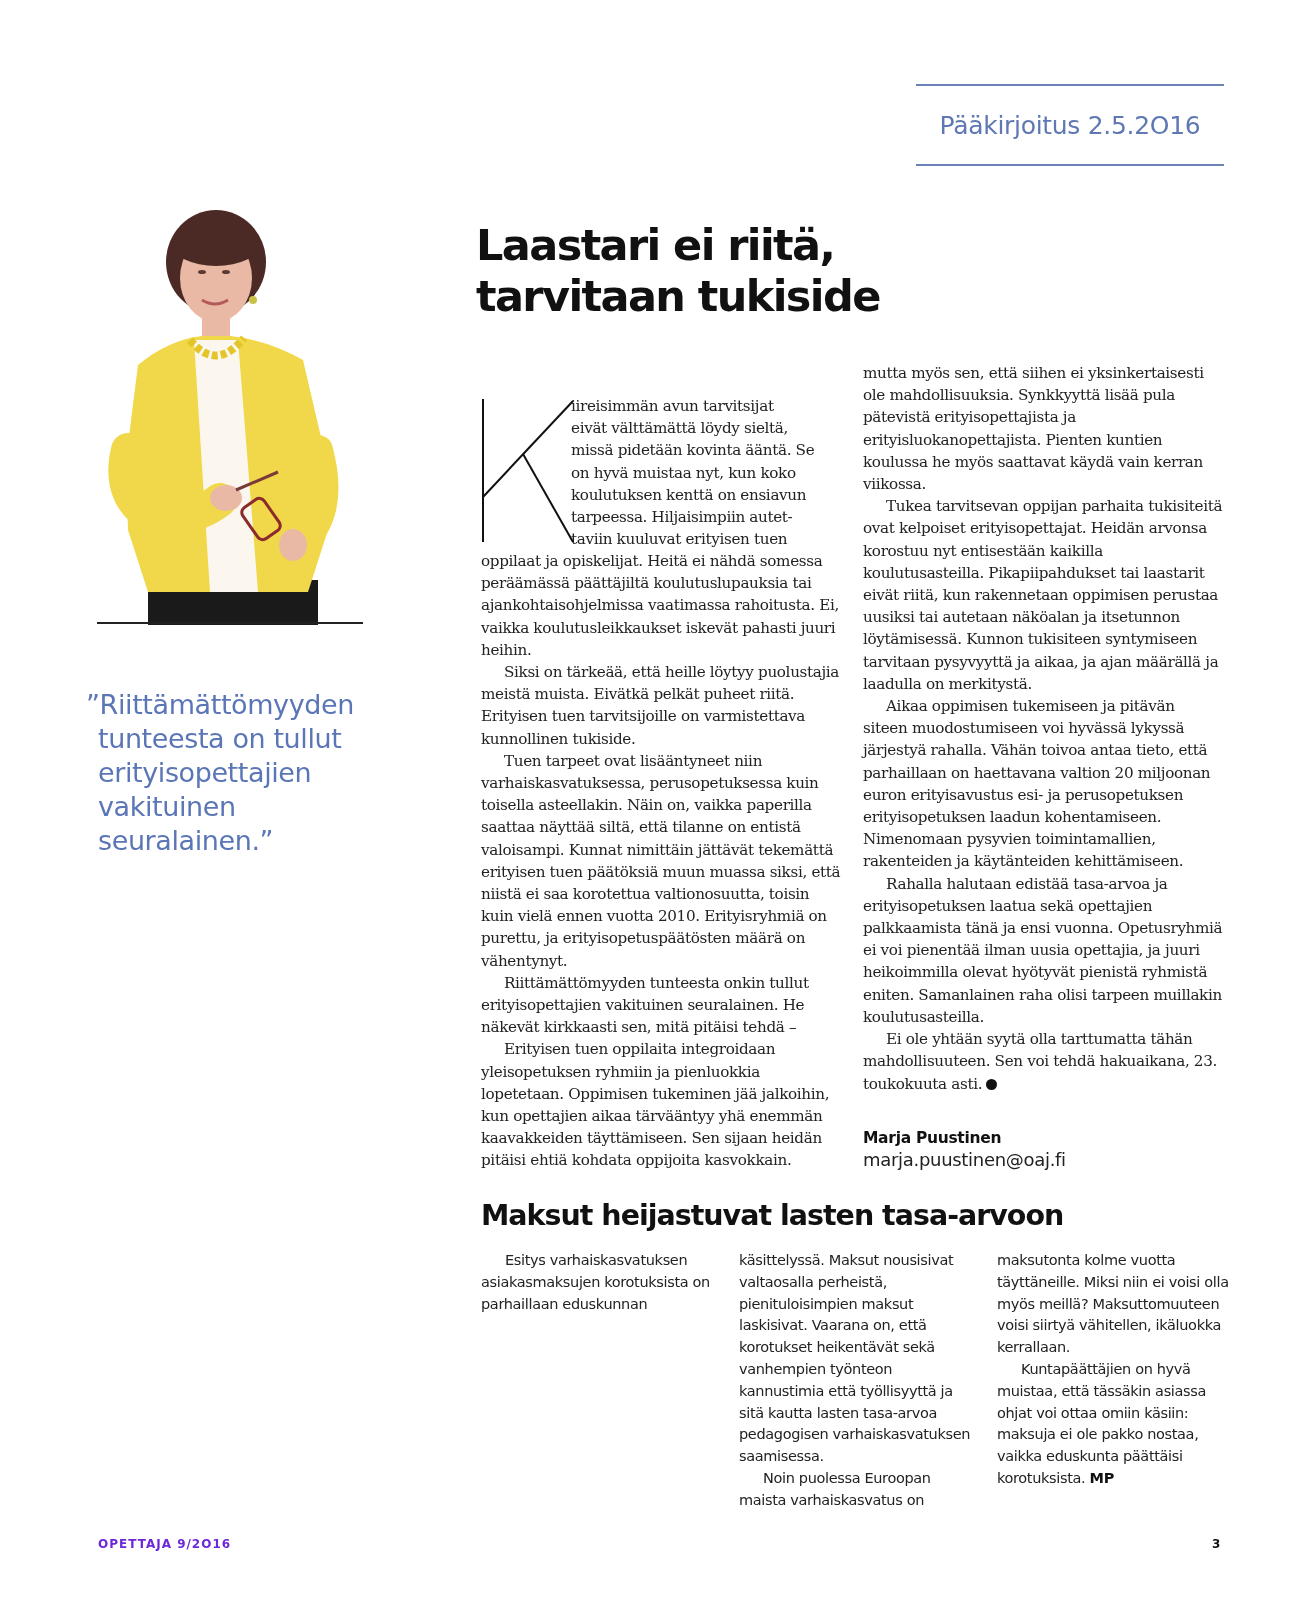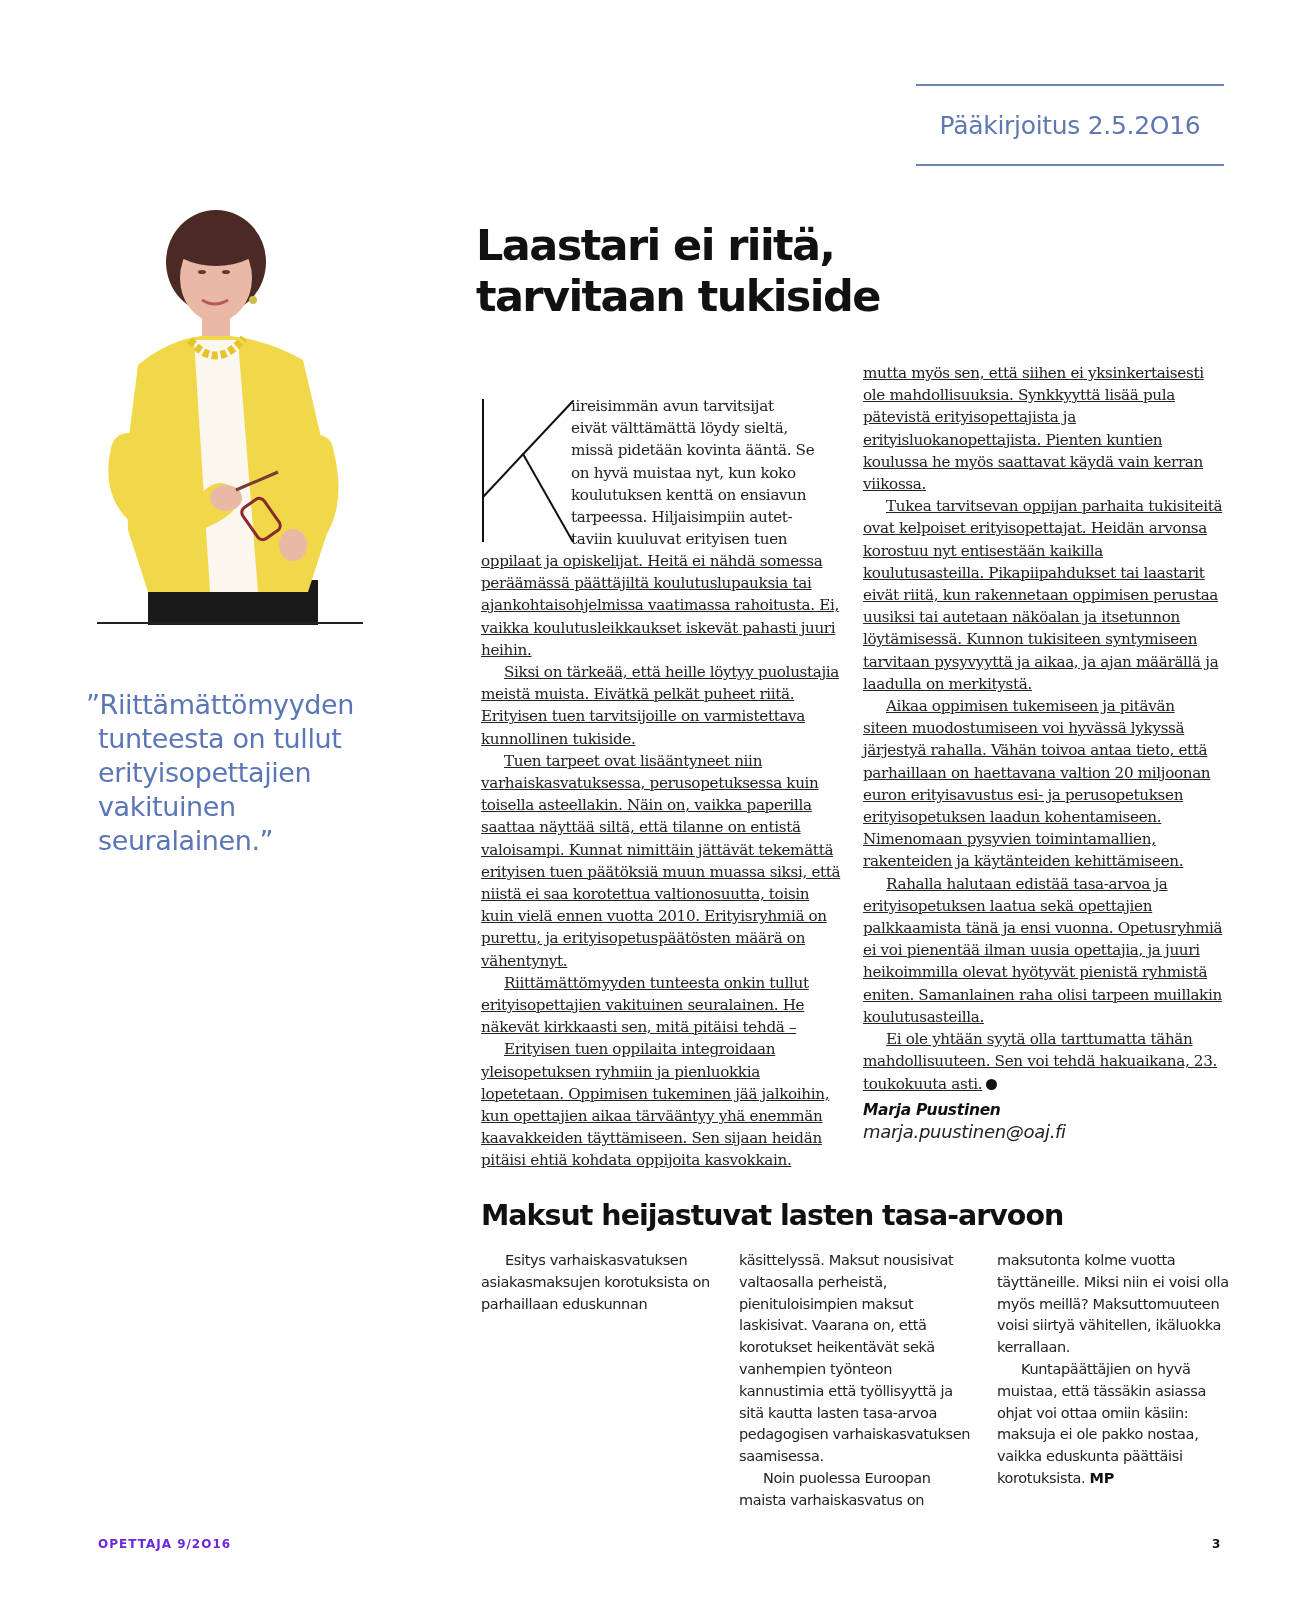--- a/index.html
+++ b/index.html
@@ -26,28 +26,28 @@
 
     .headline {
       position: absolute; left: 476px; top: 220px; width: 420px;
       font-family: "DejaVu Sans", sans-serif; font-weight: bold; font-size: 43px; line-height: 51px;
       color: #111; letter-spacing: -1.6px;
     }
 
     .col { position: absolute; font-family: "DejaVu Serif", serif; font-size: 15.2px; line-height: 22.2px; color: #222; letter-spacing: -0.35px; }
     .col1 { left: 481px; top: 362px; width: 360px; }
     .col2 { left: 863px; top: 362px; width: 360px; }
-    .col p { margin: 0; text-decoration: underline; }
+    .col p { margin: 0; }
     .col p.indent { text-indent: 23px; }
 
     .dropcap-area { position: relative; height: 155px; margin-top: 33px; }
     .dropcap { position: absolute; left: 0; top: 4px; width: 95px; height: 145px; }
     .dropcap-lines { margin-left: 90px; }
 
-    .byline { margin-top: 4px; font-family: "DejaVu Sans", sans-serif; font-style: italic; }
+    .byline { margin-top: 32px; font-family: "DejaVu Sans", sans-serif; }
     .byline-name { font-weight: bold; font-size: 15.5px; line-height: 22px; color: #111; letter-spacing: -0.3px; }
     .byline-email { font-size: 18px; line-height: 22px; color: #222; letter-spacing: -0.3px; }
     .end-dot { display: inline-block; width: 11px; height: 11px; background: #111; border-radius: 50%; margin-left: 4px; vertical-align: -1px; }
 
     .sub-headline {
       position: absolute; left: 481px; top: 1198px; width: 740px;
       font-family: "DejaVu Sans", sans-serif; font-weight: bold; font-size: 28.5px; line-height: 36px;
       color: #111; letter-spacing: -1px;
     }
 

